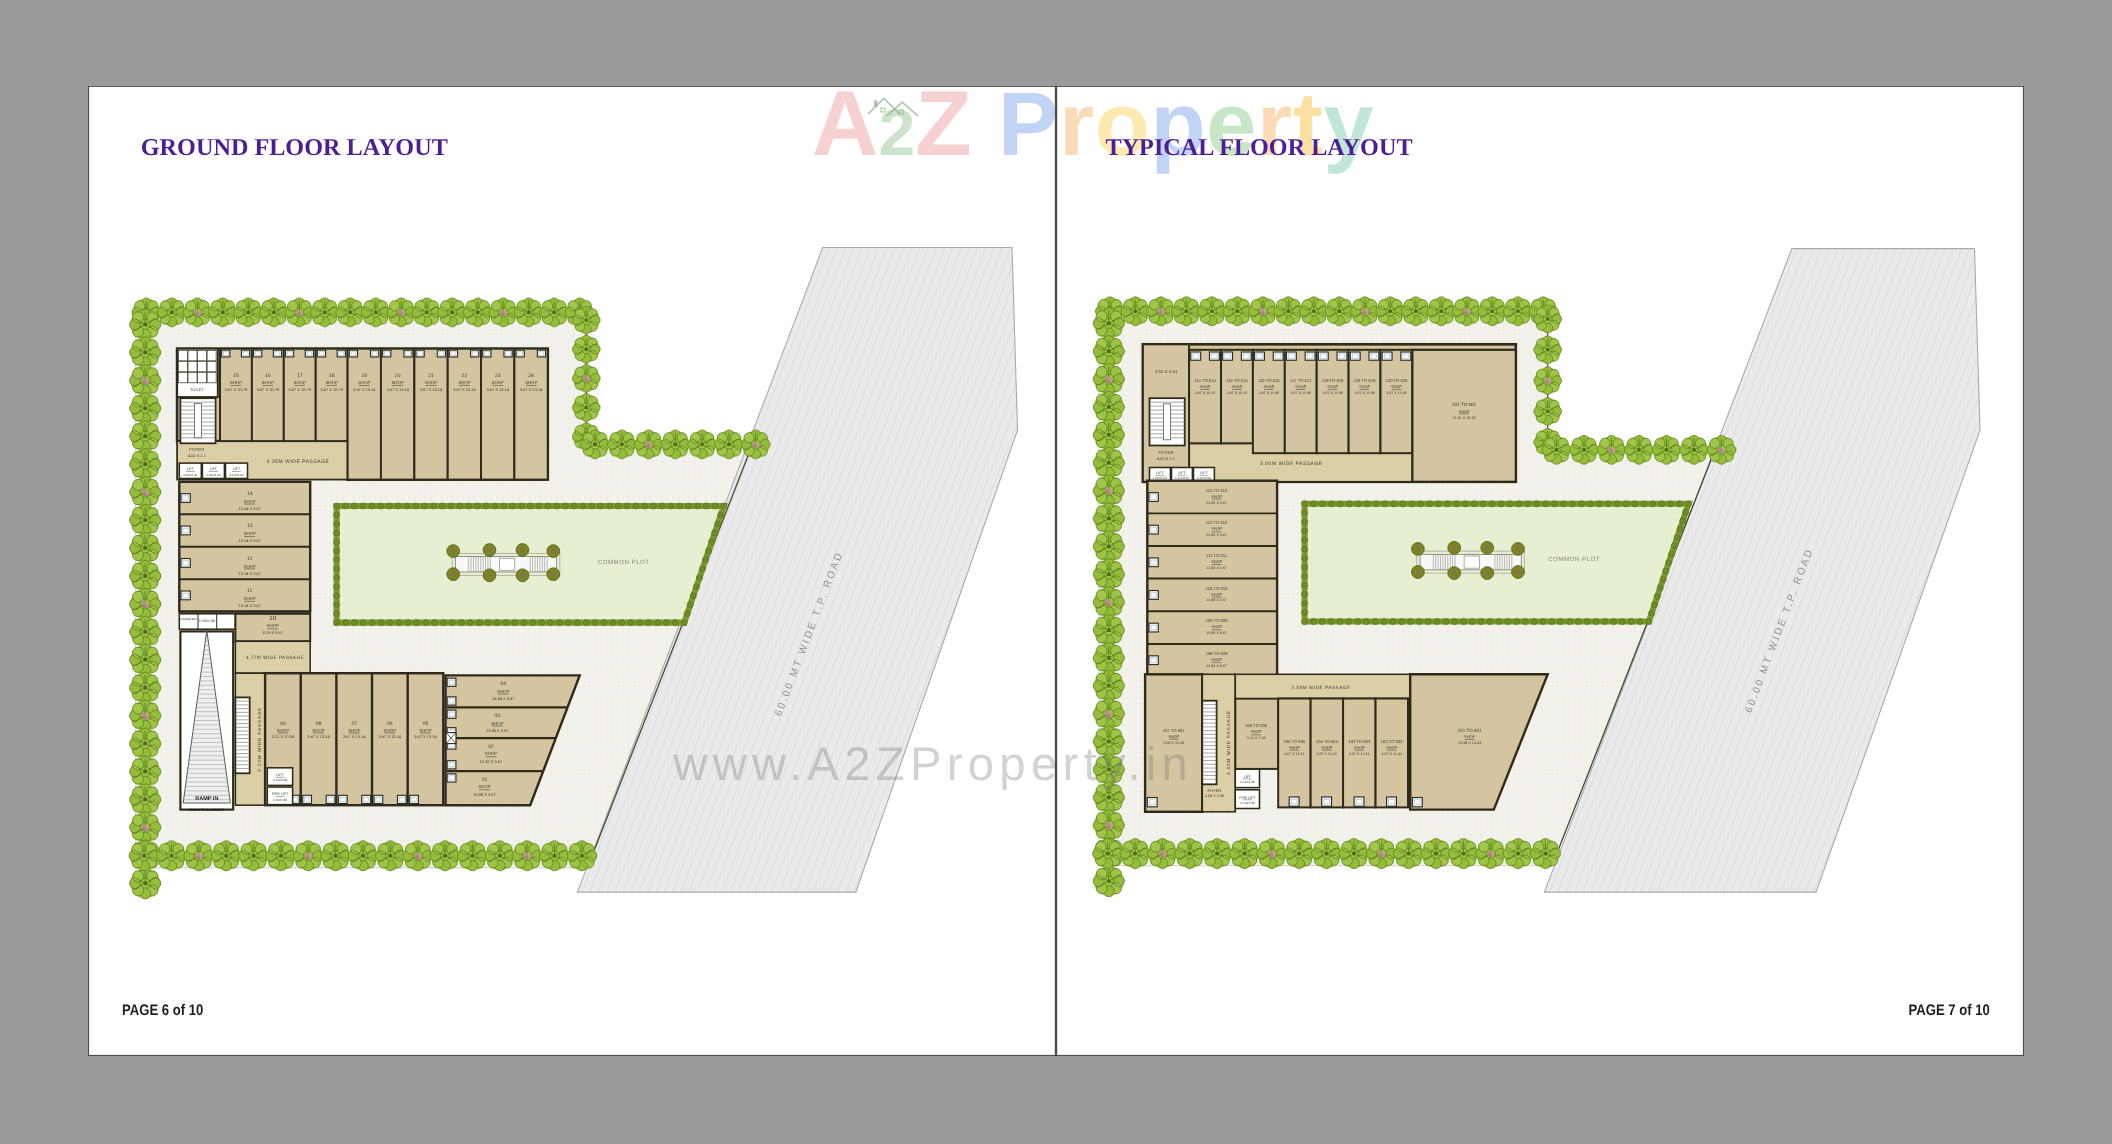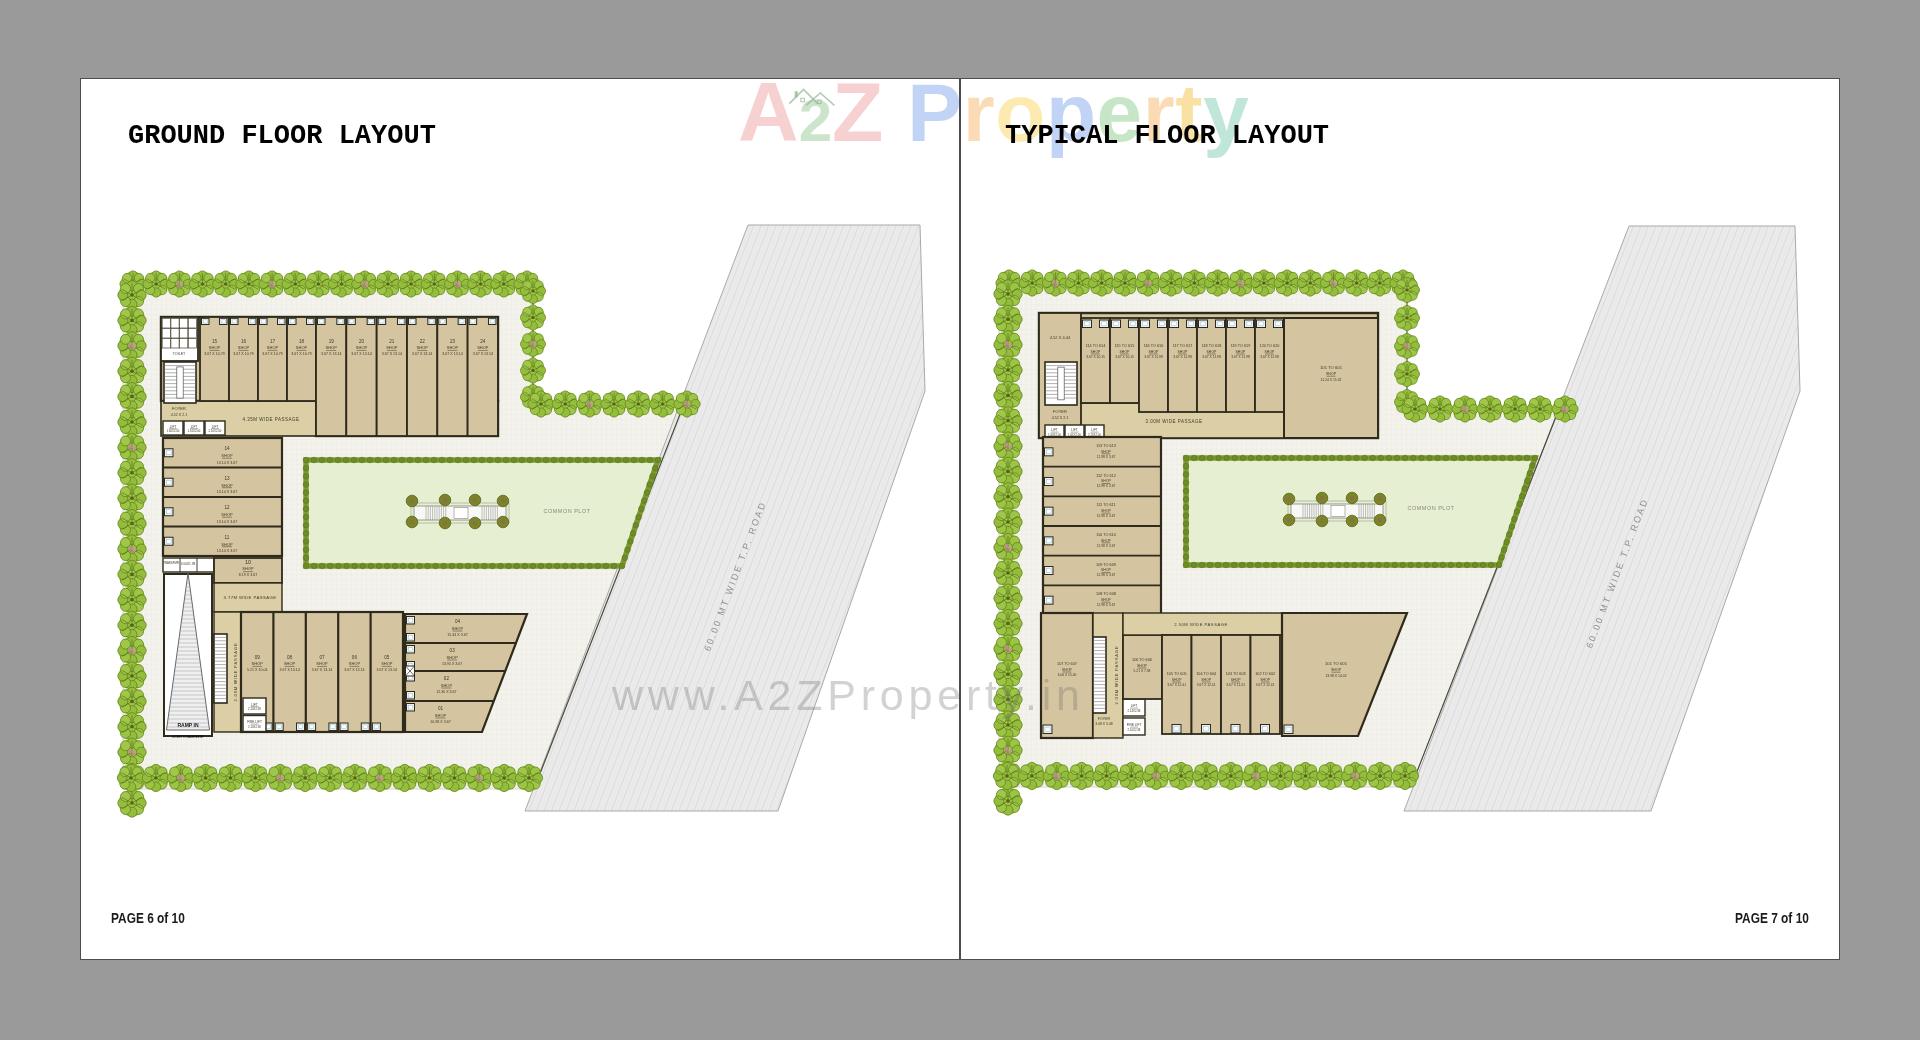--- a/index.html
+++ b/index.html
@@ -1,19 +1,19 @@
 <!DOCTYPE html>
 <html><head>
 <meta charset="utf-8">
 <style>
 html,body{margin:0;padding:0;}
 body{width:1920px;height:1040px;background:#9a9a9a;overflow:hidden;position:relative;font-family:"Liberation Sans",sans-serif;}
 .page{position:absolute;top:78px;width:880px;height:882px;background:#ffffff;border:1px solid #4c4c4c;box-sizing:border-box;}
 .page svg{position:absolute;left:0;top:0;}
-.title{position:absolute;top:121px;font-family:Liberation Mono, monospace;font-weight:bold;font-size:27px;letter-spacing:0px;color:#000000;z-index:5;}
+.title{position:absolute;top:121px;font-family:Liberation Serif, serif;font-weight:bold;font-size:22px;letter-spacing:0px;color:#4c1d95;z-index:5;}
 .pageno{position:absolute;font-weight:bold;font-size:14px;color:#1c1c1c;letter-spacing:0px;transform:scaleX(0.85);}
 .wmurl{position:absolute;left:612px;top:671px;font-size:43px;font-weight:normal;color:rgba(110,110,110,0.31);letter-spacing:4.8px;z-index:3;}
 .wmlogo{position:absolute;left:738px;top:64px;z-index:3;white-space:nowrap;}
 .wmlogo span{font-weight:bold;display:inline-block;}
 .divider{position:absolute;left:959px;top:78px;width:2px;height:882px;background:#4c4c4c;z-index:4;}
 </style>
 </head>
 <body>
 
 <div class="page" style="left:80px;">

